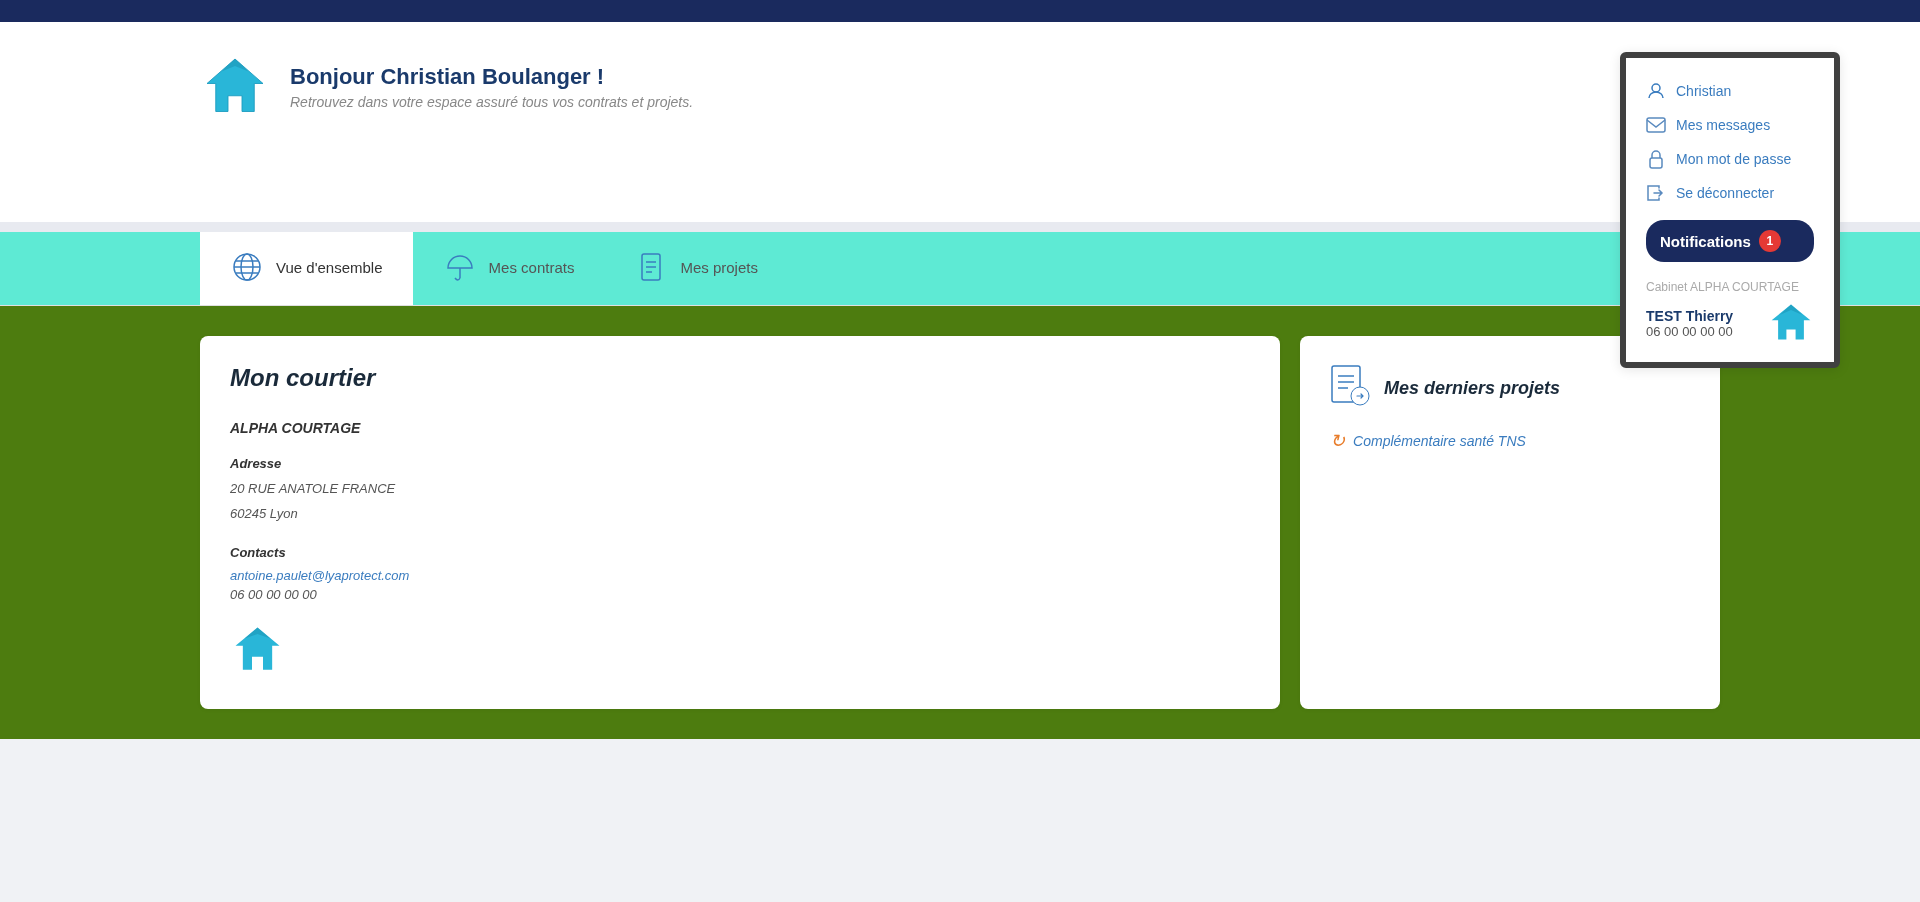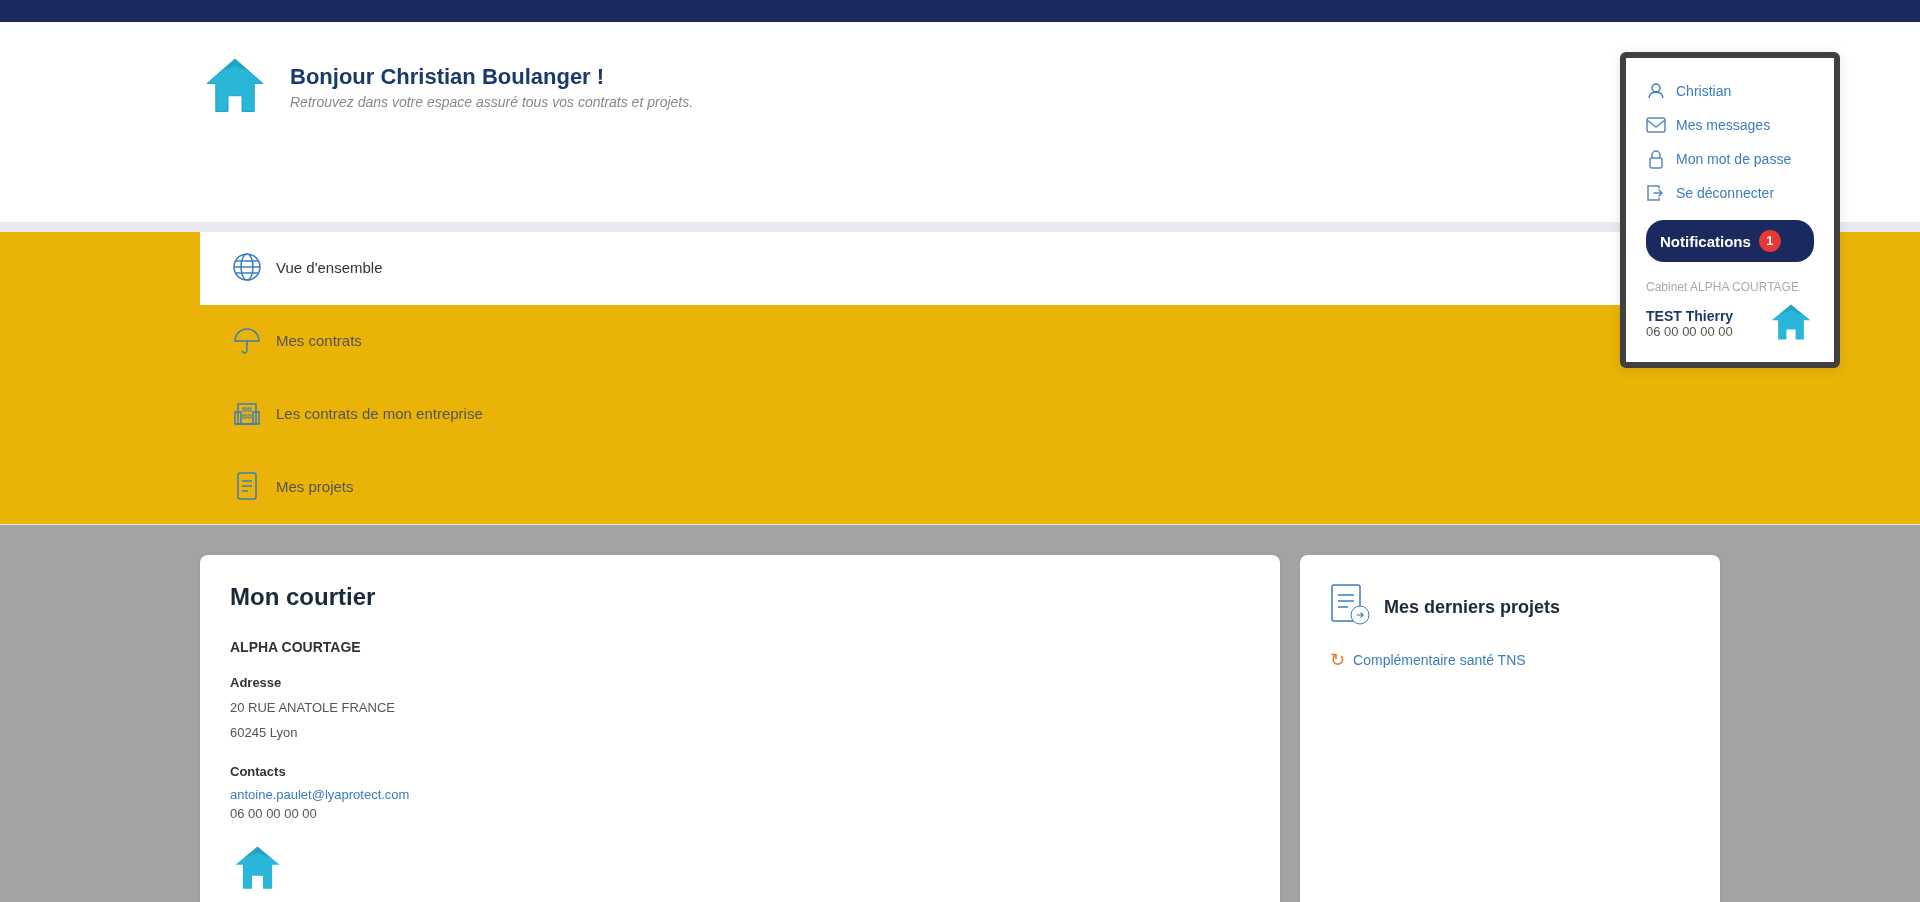--- a/index.html
+++ b/index.html
@@ -144,26 +144,25 @@
     }
 
     
     .section-divider {
       height: 10px;
       background: #e8eaf0;
     }
 
     
     .tabs-bar {
-      background: #eab308;
+      background: #5eead4;
       display: flex;
       align-items: stretch;
       padding: 0 200px;
       border-bottom: 1px solid #e0e0e0;
-      flex-direction: column;
     }
 
     .tab-item {
       display: flex;
       align-items: center;
       gap: 12px;
       padding: 18px 30px;
       cursor: pointer;
       font-size: 15px;
       color: #555;
@@ -181,22 +180,23 @@
       width: 34px;
       height: 34px;
       display: flex;
       align-items: center;
       justify-content: center;
     }
 
     
     .main-content {
       padding: 30px 200px;
-      background: #a3a3a3;
+      background: #4d7c0f;
       min-height: 400px;
+      font-style: italic;
     }
 
     .content-grid {
       display: grid;
       grid-template-columns: 1fr 420px;
       gap: 20px;
     }
 
     .card {
       background: #fff;
@@ -397,35 +397,20 @@
     <div class="tab-icon">
       <svg width="34" height="34" viewBox="0 0 34 34" fill="none" xmlns="http://www.w3.org/2000/svg">
         <path d="M5 18c0-6.6 5.4-12 12-12s12 5.4 12 12H5z" stroke="#3a7cbf" stroke-width="1.5" fill="none"></path>
         <line x1="17" y1="18" x2="17" y2="28" stroke="#3a7cbf" stroke-width="1.5"></line>
         <path d="M17 28 q-2 4 -5 0" stroke="#3a7cbf" stroke-width="1.5" fill="none"></path>
       </svg>
     </div>
     <span>Mes contrats</span>
   </div>
 
-  <div class="tab-item">
-    <div class="tab-icon">
-      <svg width="34" height="34" viewBox="0 0 34 34" fill="none" xmlns="http://www.w3.org/2000/svg">
-        <rect x="8" y="8" width="18" height="20" stroke="#3a7cbf" stroke-width="1.5" fill="none"></rect>
-        <rect x="5" y="16" width="6" height="12" stroke="#3a7cbf" stroke-width="1.5" fill="none"></rect>
-        <rect x="23" y="16" width="6" height="12" stroke="#3a7cbf" stroke-width="1.5" fill="none"></rect>
-        <line x1="8" y1="28" x2="26" y2="28" stroke="#3a7cbf" stroke-width="1.5"></line>
-        <rect x="13" y="12" width="3" height="3" stroke="#3a7cbf" stroke-width="1" fill="none"></rect>
-        <rect x="18" y="12" width="3" height="3" stroke="#3a7cbf" stroke-width="1" fill="none"></rect>
-        <rect x="13" y="19" width="3" height="3" stroke="#3a7cbf" stroke-width="1" fill="none"></rect>
-        <rect x="18" y="19" width="3" height="3" stroke="#3a7cbf" stroke-width="1" fill="none"></rect>
-      </svg>
-    </div>
-    <span>Les contrats de mon entreprise</span>
-  </div>
 
   <div class="tab-item">
     <div class="tab-icon">
       <svg width="34" height="34" viewBox="0 0 34 34" fill="none" xmlns="http://www.w3.org/2000/svg">
         <rect x="8" y="4" width="18" height="26" rx="2" stroke="#3a7cbf" stroke-width="1.5" fill="none"></rect>
         <line x1="12" y1="12" x2="22" y2="12" stroke="#3a7cbf" stroke-width="1.5"></line>
         <line x1="12" y1="17" x2="22" y2="17" stroke="#3a7cbf" stroke-width="1.5"></line>
         <line x1="12" y1="22" x2="18" y2="22" stroke="#3a7cbf" stroke-width="1.5"></line>
       </svg>
     </div>

